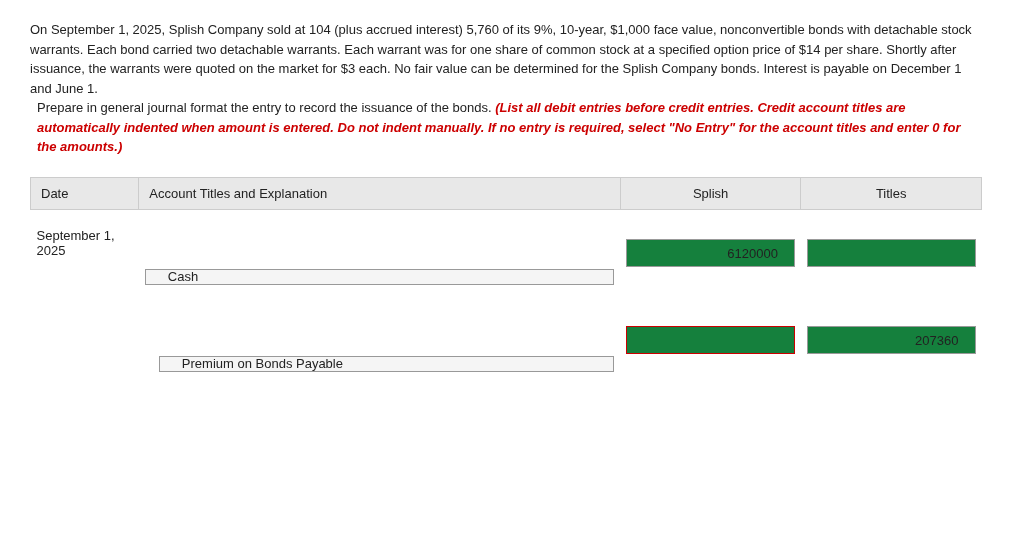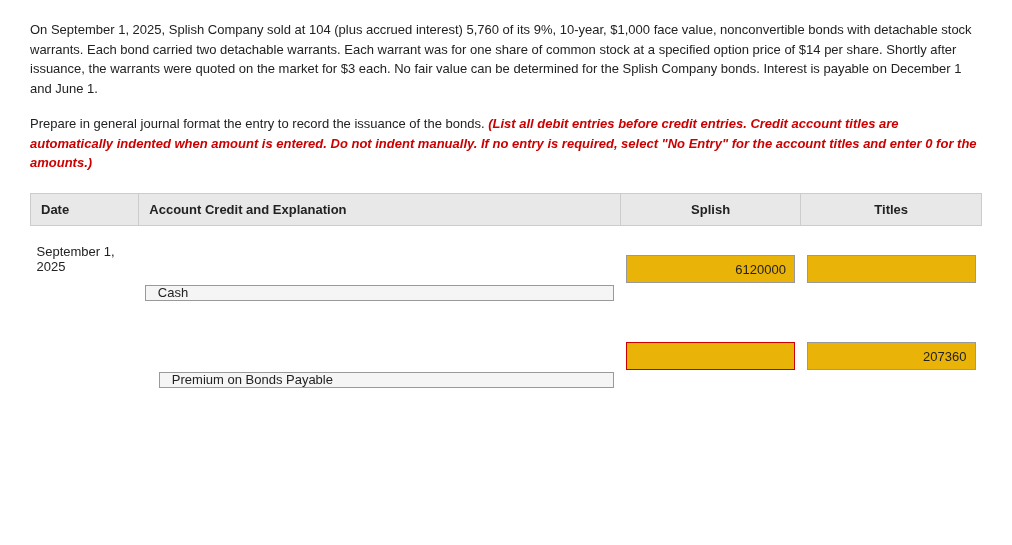--- a/index.html
+++ b/index.html
@@ -6,44 +6,45 @@
     body {
       font-family: Arial, sans-serif;
       font-size: 13px;
       background: #fff;
       color: #222;
       padding: 20px 30px;
       width: 1012px;
       min-height: 545px;
     }
     .description {
-      margin-bottom: 16px;
+      margin-bottom: 0;
       line-height: 1.5;
     }
     .instructions {
       margin-bottom: 20px;
       line-height: 1.5;
+      margin-left: 7px;
     }
     .instructions .red-italic {
       color: #cc0000;
       font-style: italic;
       font-weight: bold;
     }
     table {
       width: 100%;
       border-collapse: collapse;
       margin-top: 4px;
     }
     thead tr {
       background: #e8e8e8;
     }
     thead th {
       padding: 8px 10px;
       text-align: left;
-      font-weight: bold;
+      font-weight: normal;
       font-size: 13px;
       border: 1px solid #ccc;
     }
     thead th.debit-col, thead th.credit-col {
       text-align: center;
     }
     tbody td {
       padding: 4px 6px;
       vertical-align: middle;
       border: none;
@@ -59,31 +60,31 @@
     }
     .debit-cell, .credit-cell {
       width: 150px;
       text-align: right;
     }
     .entry-input {
       width: 100%;
       height: 16px;
       border: 1px solid #999;
       background: #f5f5f5;
-      padding: 2px 12px;
+      padding: 2px 22px;
       font-size: 13px;
       color: #222;
       margin-top: 47px;
     }
     .amount-input {
       width: 100%;
       height: 28px;
       border: 1px solid #999;
-      background: #eab308;
-      padding: 2px 8px;
+      background: #15803d;
+      padding: 2px 16px;
       font-size: 13px;
       color: #222;
       text-align: right;
     }
     .amount-input.red-border {
       border: 1px solid #cc0000;
     }
     .row-spacer {
       height: 8px;
     }
@@ -99,21 +100,21 @@
 </div>
 
 <div class="instructions">
   <span>Prepare in general journal format the entry to record the issuance of the bonds. </span><span class="red-italic">(List all debit entries before credit entries. Credit account titles are automatically indented when amount is entered. Do not indent manually. If no entry is required, select "No Entry" for the account titles and enter 0 for the amounts.)</span>
 </div>
 
 <table>
   <thead>
     <tr>
       <th>Date</th>
-      <th>Account Credit and Explanation</th>
+      <th>Account Titles and Explanation</th>
       <th class="debit-col">Splish</th>
       <th class="credit-col">Titles</th>
     </tr>
   </thead>
   <tbody id="journal-body">
   <tr>
         <td colspan="4" class="row-spacer"></td>
       </tr>
       <tr>
         <td class="date-cell">September 1,<br>2025</td>

